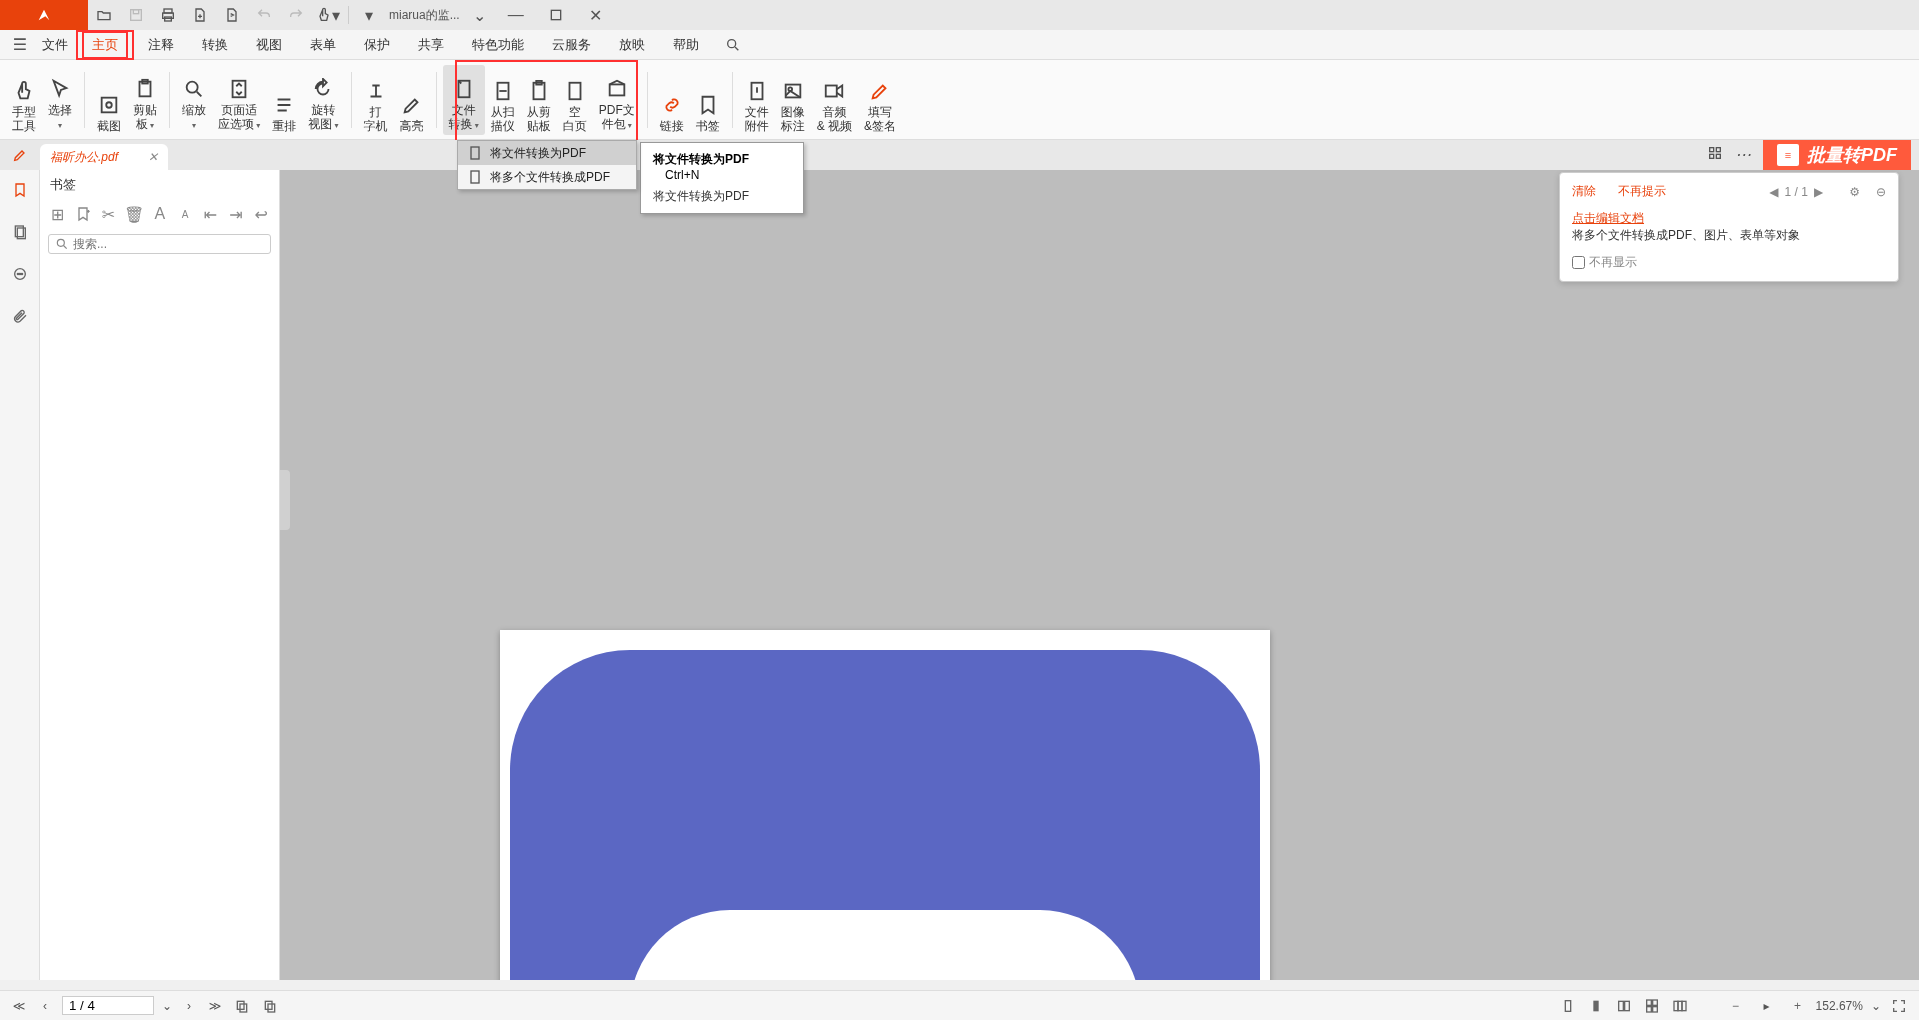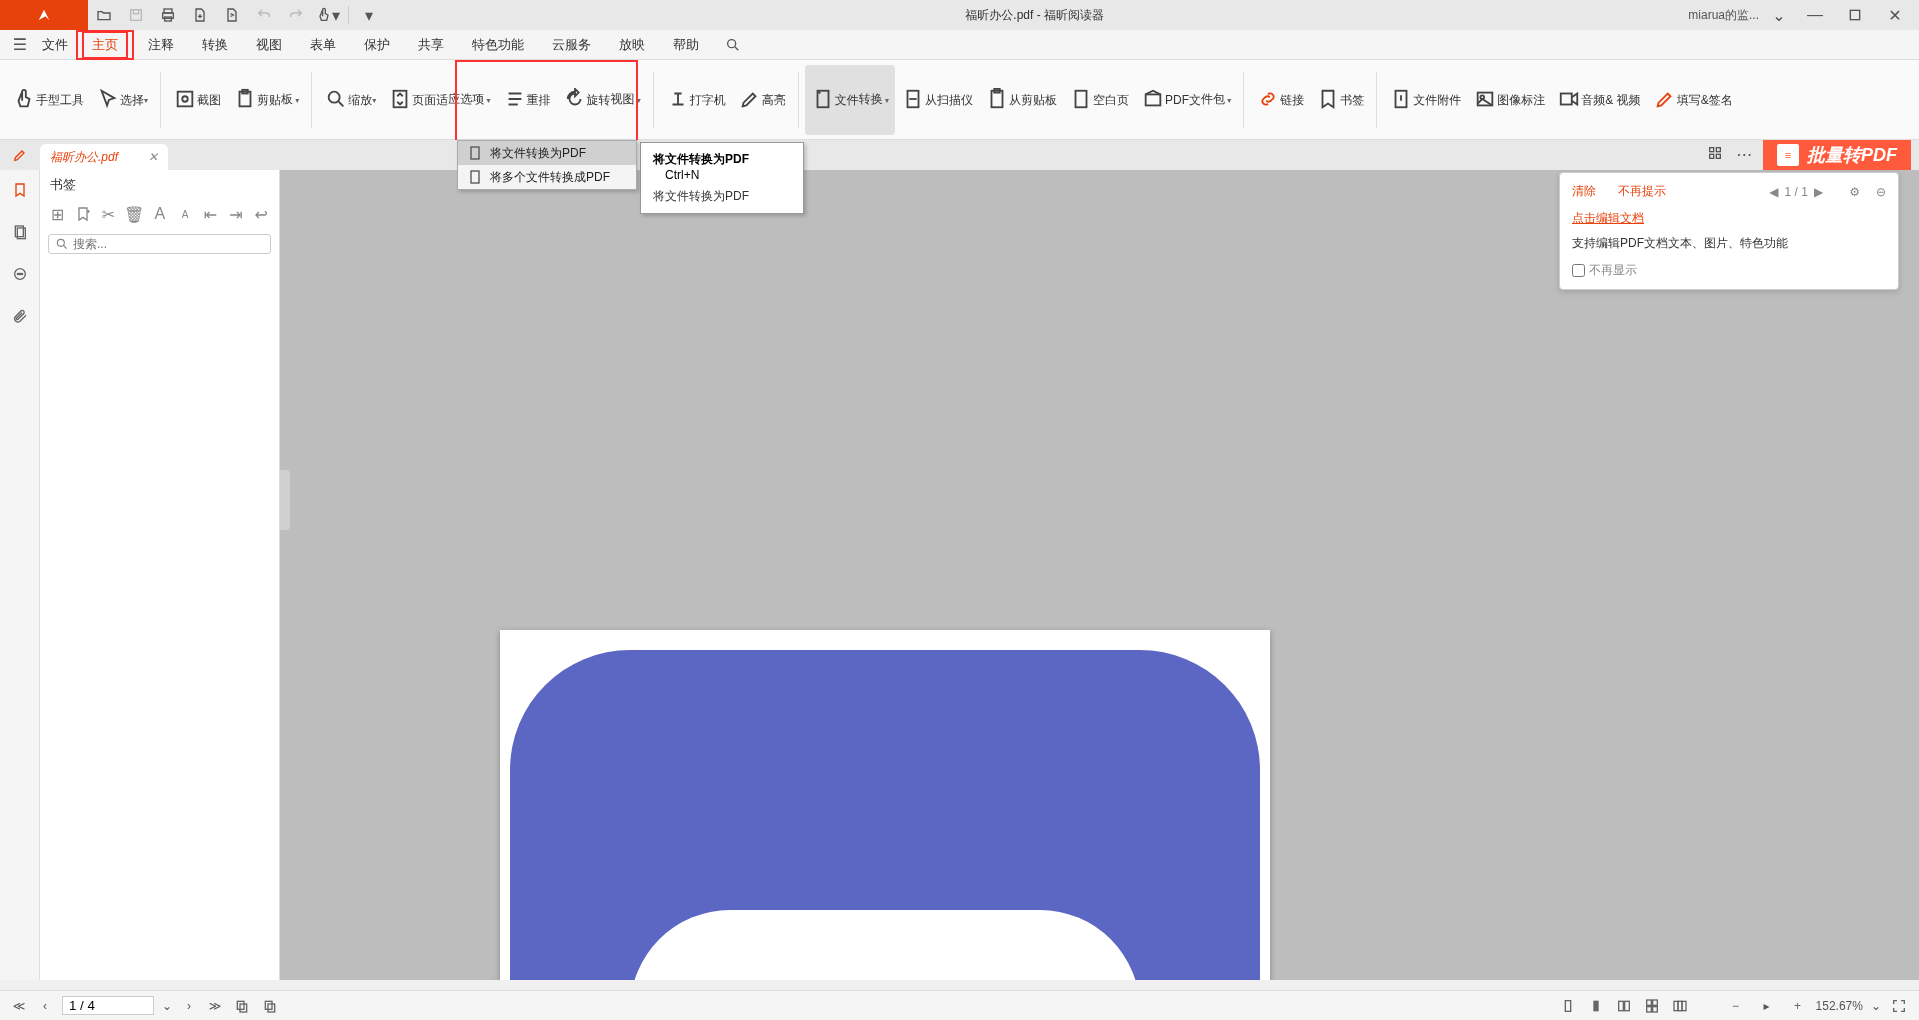--- a/index.html
+++ b/index.html
@@ -21,21 +21,21 @@
 
 .menubar { height: 30px; background: #f5f5f5; display: flex; align-items: center; padding-left: 10px; border-bottom: 1px solid #ddd; }
 .menu-hamburger { width: 20px; height: 20px; display: flex; align-items: center; justify-content: center; margin-right: 4px; color: #555; }
 .menu-item { padding: 0 14px; height: 30px; display: flex; align-items: center; font-size: 13px; color: #333; cursor: pointer; }
 .menu-item.file { padding: 0 8px; }
 .menu-item.active { border: 2px solid #ff3030; color: #e8420c; }
 .menu-search { width: 24px; height: 24px; display: flex; align-items: center; justify-content: center; margin-left: 8px; color: #555; }
 
 
 .ribbon { height: 80px; background: #fafafa; display: flex; align-items: center; padding: 4px 6px; border-bottom: 1px solid #ddd; position: relative; }
-.ribbon-btn { display: flex; flex-direction: row; align-items: center; justify-content: flex-end; padding: 2px 6px; height: 70px; font-size: 12px; color: #333; cursor: pointer; border-radius: 3px; }
+.ribbon-btn { display: flex; flex-direction: column; align-items: center; justify-content: flex-end; padding: 2px 6px; height: 70px; font-size: 12px; color: #333; cursor: pointer; border-radius: 3px; }
 .ribbon-btn.active { background: #e0e0e0; }
 .ribbon-btn .icon { width: 24px; height: 24px; display: flex; align-items: center; justify-content: center; color: #444; margin-bottom: 2px; }
 .ribbon-btn .label { line-height: 14px; text-align: center; white-space: nowrap; }
 .ribbon-btn .dropdown-caret { font-size: 8px; color: #666; }
 .ribbon-sep { width: 1px; height: 56px; background: #ddd; margin: 0 6px; }
 .ribbon-highlight { position: absolute; border: 2px solid #ff3030; pointer-events: none; }
 
 
 .dropdown-menu { position: absolute; background: #f4f4f4; border: 1px solid #aaa; box-shadow: 2px 2px 4px rgba(0,0,0,0.2); z-index: 100; }
 .dropdown-item { display: flex; align-items: center; padding: 4px 12px 4px 8px; font-size: 12px; color: #222; height: 24px; cursor: pointer; }
@@ -78,21 +78,21 @@
 .collapse-handle { position: absolute; left: 0; top: 300px; width: 10px; height: 60px; background: #d0d0d0; border-radius: 0 4px 4px 0; }
 
 
 .tip-panel { position: absolute; right: 20px; top: 2px; width: 340px; background: #fff; border: 1px solid #ccc; border-radius: 4px; box-shadow: 0 2px 6px rgba(0,0,0,0.15); padding: 10px 12px; font-size: 12px; }
 .tip-top { display: flex; align-items: center; justify-content: space-between; margin-bottom: 10px; }
 .tip-links { display: flex; gap: 22px; }
 .tip-link { color: #e8420c; }
 .tip-nav { display: flex; align-items: center; gap: 6px; color: #888; }
 .tip-gear { color: #888; }
 .tip-close { color: #888; }
-.tip-title { color: #e8420c; text-decoration: underline; margin-bottom: 8px; display: block; }
+.tip-title { color: #e8420c; text-decoration: underline; display: block; }
 .tip-desc { color: #333; margin-bottom: 10px; }
 .tip-check { display: flex; align-items: center; gap: 4px; color: #888; }
 
 
 .statusbar { position: absolute; bottom: 0; left: 0; right: 0; height: 30px; background: #f5f5f5; border-top: 1px solid #ddd; display: flex; align-items: center; padding: 0 10px; font-size: 12px; color: #555; }
 .sb-left { display: flex; align-items: center; gap: 8px; }
 .sb-nav { width: 18px; height: 18px; display: flex; align-items: center; justify-content: center; }
 .page-input { border: 1px solid #ccc; padding: 1px 6px; width: 92px; }
 .sb-right { margin-left: auto; display: flex; align-items: center; gap: 8px; }
 .sb-icon { width: 20px; height: 20px; display: flex; align-items: center; justify-content: center; color: #666; }
@@ -150,21 +150,20 @@
         <svg viewBox="0 0 24 24" fill="none" stroke="currentColor" stroke-width="2">
           <path d="M15 14l5-5-5-5M20 9H9a5 5 0 00-5 5v1"></path>
         </svg>
       </div>
     <div class="qa-btn"><svg viewBox="0 0 24 24" fill="none" stroke="currentColor" stroke-width="2">
           <path d="M10 4v10M10 4a2 2 0 014 0v6l4 2-2 8H8l-2-6z"></path>
         </svg>▾</div>
     <div class="qa-sep"></div>
     <div class="qa-btn">▾</div>
   </div>
-  <div class="titlebar-title">福昕办公.pdf - 福昕阅读器</div>
   <div class="titlebar-right">
     <span class="user-label">miarua的监...</span>
     <span class="qa-btn">⌄</span>
     <div class="win-btn">—</div>
     <div class="win-btn">
         <svg viewBox="0 0 24 24" fill="none" stroke="currentColor" stroke-width="2">
           <rect x="5" y="5" width="14" height="14"></rect>
         </svg>
       </div>
     <div class="win-btn">✕</div>
@@ -517,21 +516,21 @@
         </div>
         <div class="tip-nav">
           <span>◀</span>
           <span>1 / 1</span>
           <span>▶</span>
           <span class="tip-gear" style="margin-left:20px">⚙</span>
           <span class="tip-close" style="margin-left:10px">⊖</span>
         </div>
       </div>
       <a class="tip-title">点击编辑文档</a>
-      <div class="tip-desc">支持编辑PDF文档文本、图片、特色功能</div>
+      <div class="tip-desc">将多个文件转换成PDF、图片、表单等对象</div>
       <label class="tip-check">
         <input type="checkbox" style="">
         <span>不再显示</span>
       </label>
     </div>
   </div>
 </div>
 
 <div class="statusbar">
   <div class="sb-left">

